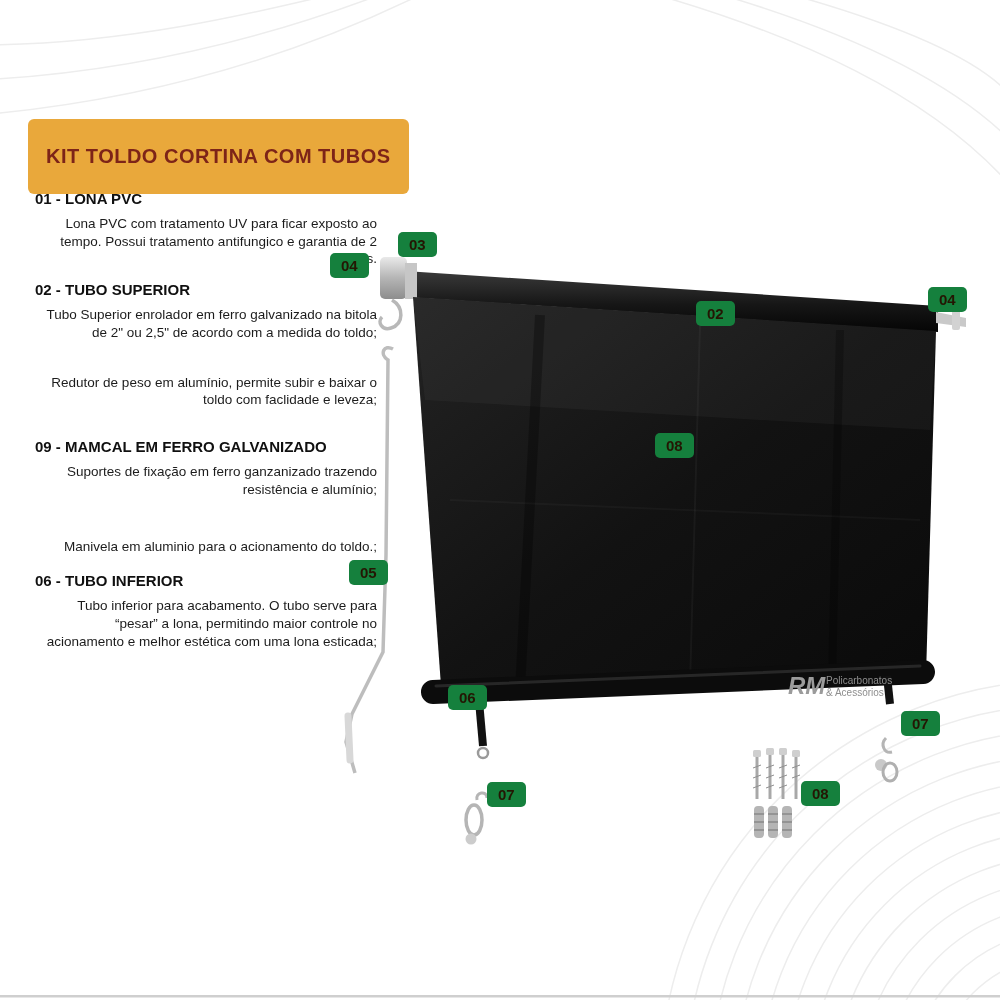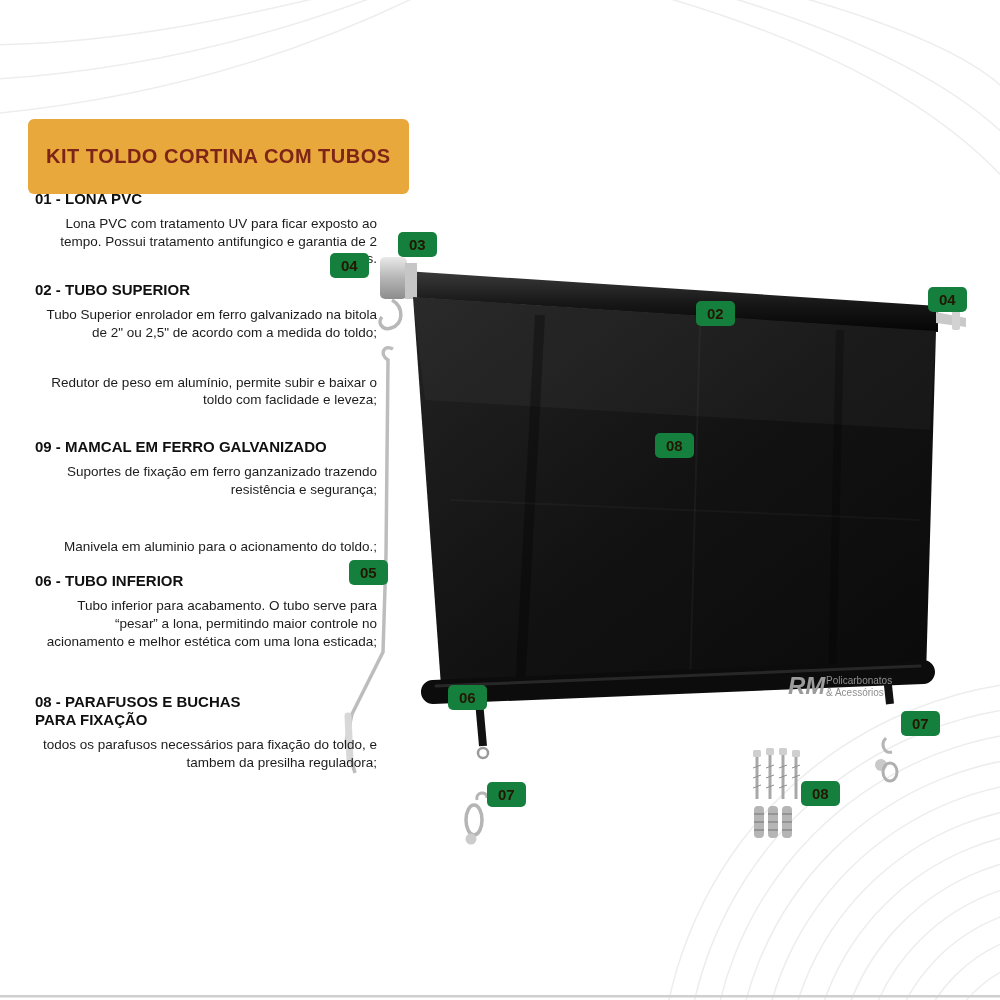--- a/index.html
+++ b/index.html
@@ -178,32 +178,28 @@
     </div>
     <div class="section" style="margin-bottom:32px">
       <h3>02 - TUBO SUPERIOR</h3>
       <p>Tubo Superior enrolador em ferro galvanizado na bitola de 2" ou 2,5" de acordo com a medida do toldo;</p>
     </div>
     <div class="section" style="margin-bottom:29px">
       <p>Redutor de peso em alumínio, permite subir e baixar o toldo com faclidade e leveza;</p>
     </div>
     <div class="section" style="margin-bottom:39px">
       <h3>09 - MAMCAL  EM FERRO GALVANIZADO</h3>
-      <p>Suportes de fixação em ferro ganzanizado trazendo resistência e segurança;</p>
+      <p>Suportes de fixação em ferro ganzanizado trazendo resistência e alumínio;</p>
     </div>
     <div class="section" style="margin-bottom:17px">
       <p>Manivela em aluminio para o acionamento do toldo.;</p>
     </div>
     <div class="section" style="margin-bottom:42px">
       <h3>06 - TUBO INFERIOR</h3>
       <p>Tubo inferior para acabamento. O tubo serve para “pesar” a lona, permitindo maior controle no acionamento e melhor estética com uma lona esticada;</p>
-    </div>
-    <div class="section">
-      <h3 style="width:250px">08 - PARAFUSOS E BUCHAS PARA FIXAÇÃO</h3>
-      <p>todos os parafusos necessários para fixação do toldo, e tambem da presilha reguladora;</p>
     </div>
   </div>
 
   <div class="badge" style="left:398px; top:232px">03</div>
   <div class="badge" style="left:330px; top:253px">04</div>
   <div class="badge" style="left:696px; top:301px">02</div>
   <div class="badge" style="left:928px; top:287px">04</div>
   <div class="badge" style="left:655px; top:433px">08</div>
   <div class="badge" style="left:349px; top:560px">05</div>
   <div class="badge" style="left:448px; top:685px">06</div>

